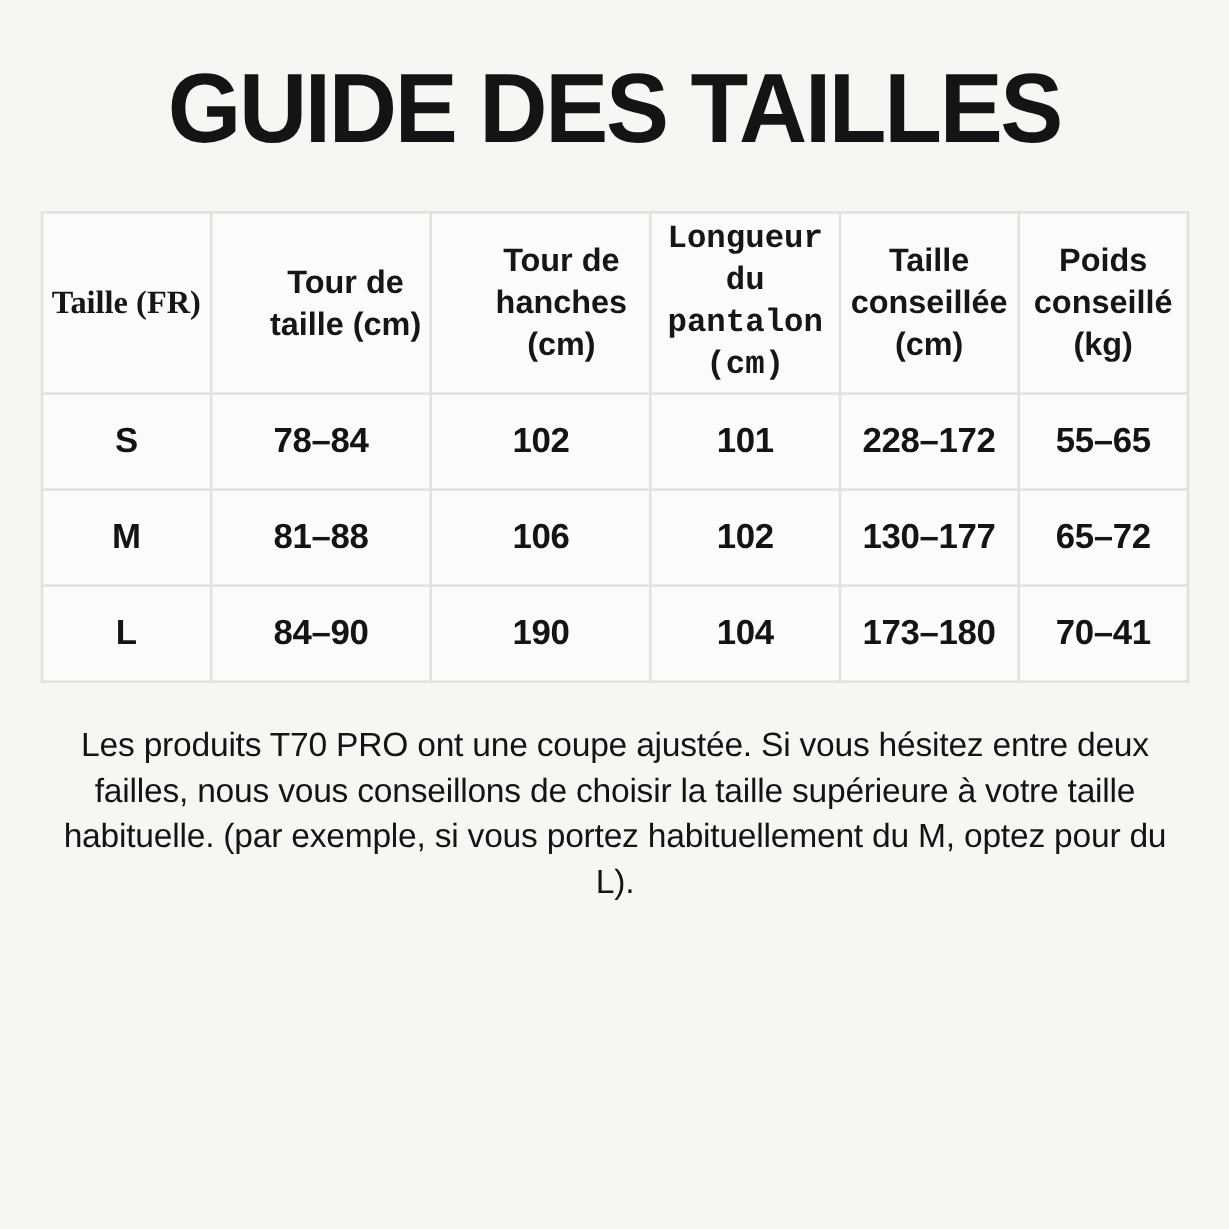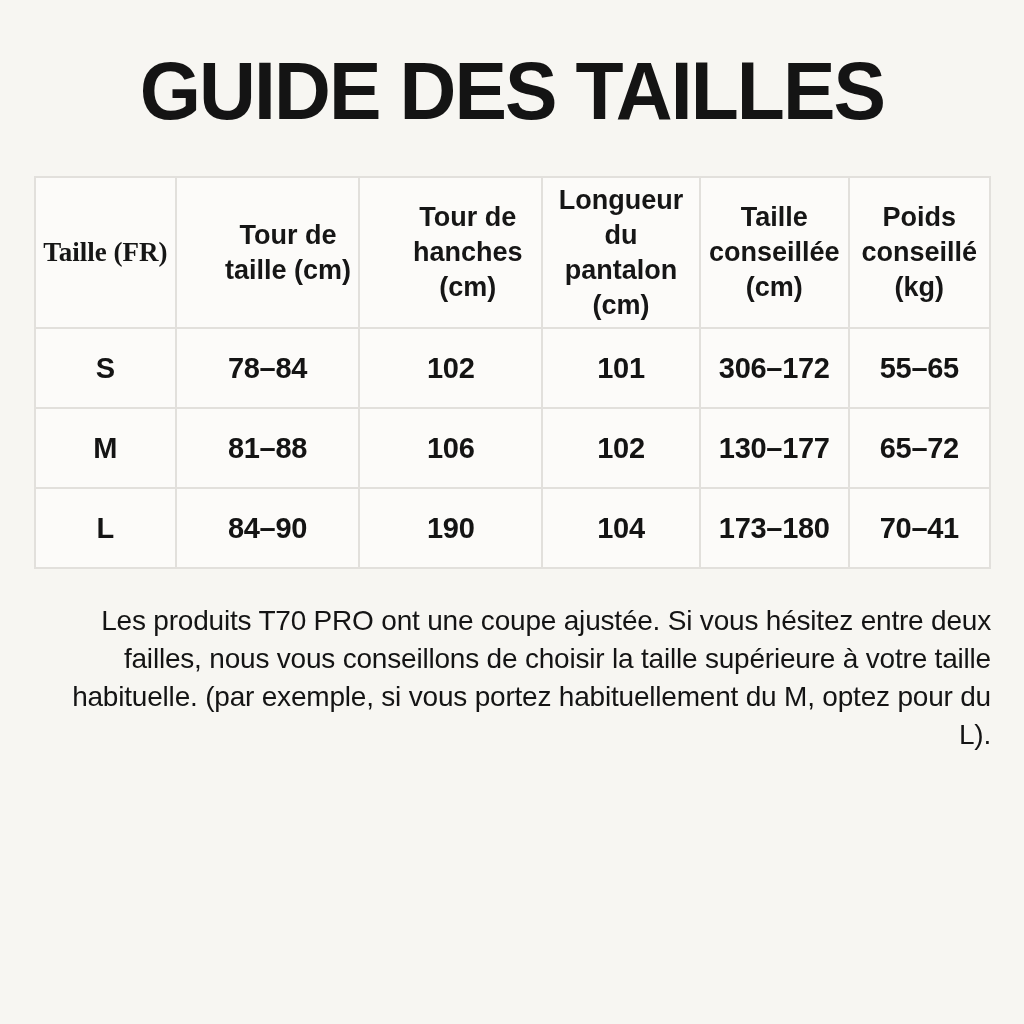--- a/index.html
+++ b/index.html
@@ -63,31 +63,31 @@
     font-weight: bold;
     color: #141414;
     letter-spacing: -0.3px;
   }
   table.size-chart td.size-cell {
     font-weight: bold;
   }
   table.size-chart th:nth-child(1) { width: 15.7%; font-family: Liberation Serif, serif; }
   table.size-chart th:nth-child(2) { width: 16.7%; padding-left: 47px; }
   table.size-chart th:nth-child(3) { width: 17.3%; padding-left: 40px; }
-  table.size-chart th:nth-child(4) { width: 17.8%; }
+  table.size-chart th:nth-child(4) { width: 17.8%; font-family: Liberation Mono, monospace; }
   table.size-chart th:nth-child(5) { width: 16.7%; }
   table.size-chart th:nth-child(6) { width: 15.8%; }
   .fit-note {
     margin: 33px 33px 0 34px;
     width: 957px;
     font-size: 28px;
     line-height: 1.36;
     letter-spacing: -0.2px;
     color: #141414;
-    text-align: right;
+    text-align: center;
   }
 </style>
 </head>
 <body>
 
 <div class="page">
 
   <h1 class="page-title">GUIDE DES TAILLES</h1>
 
   <table class="size-chart">
@@ -100,21 +100,21 @@
         <th>Taille conseillée (cm)</th>
         <th>Poids conseillé (kg)</th>
       </tr>
     </thead>
     <tbody>
       <tr>
         <td class="size-cell">S</td>
         <td>78–84</td>
         <td>102</td>
         <td>101</td>
-        <td>306–172</td>
+        <td>228–172</td>
         <td>55–65</td>
       </tr>
       <tr>
         <td class="size-cell">M</td>
         <td>81–88</td>
         <td>106</td>
         <td>102</td>
         <td>130–177</td>
         <td>65–72</td>
       </tr>

